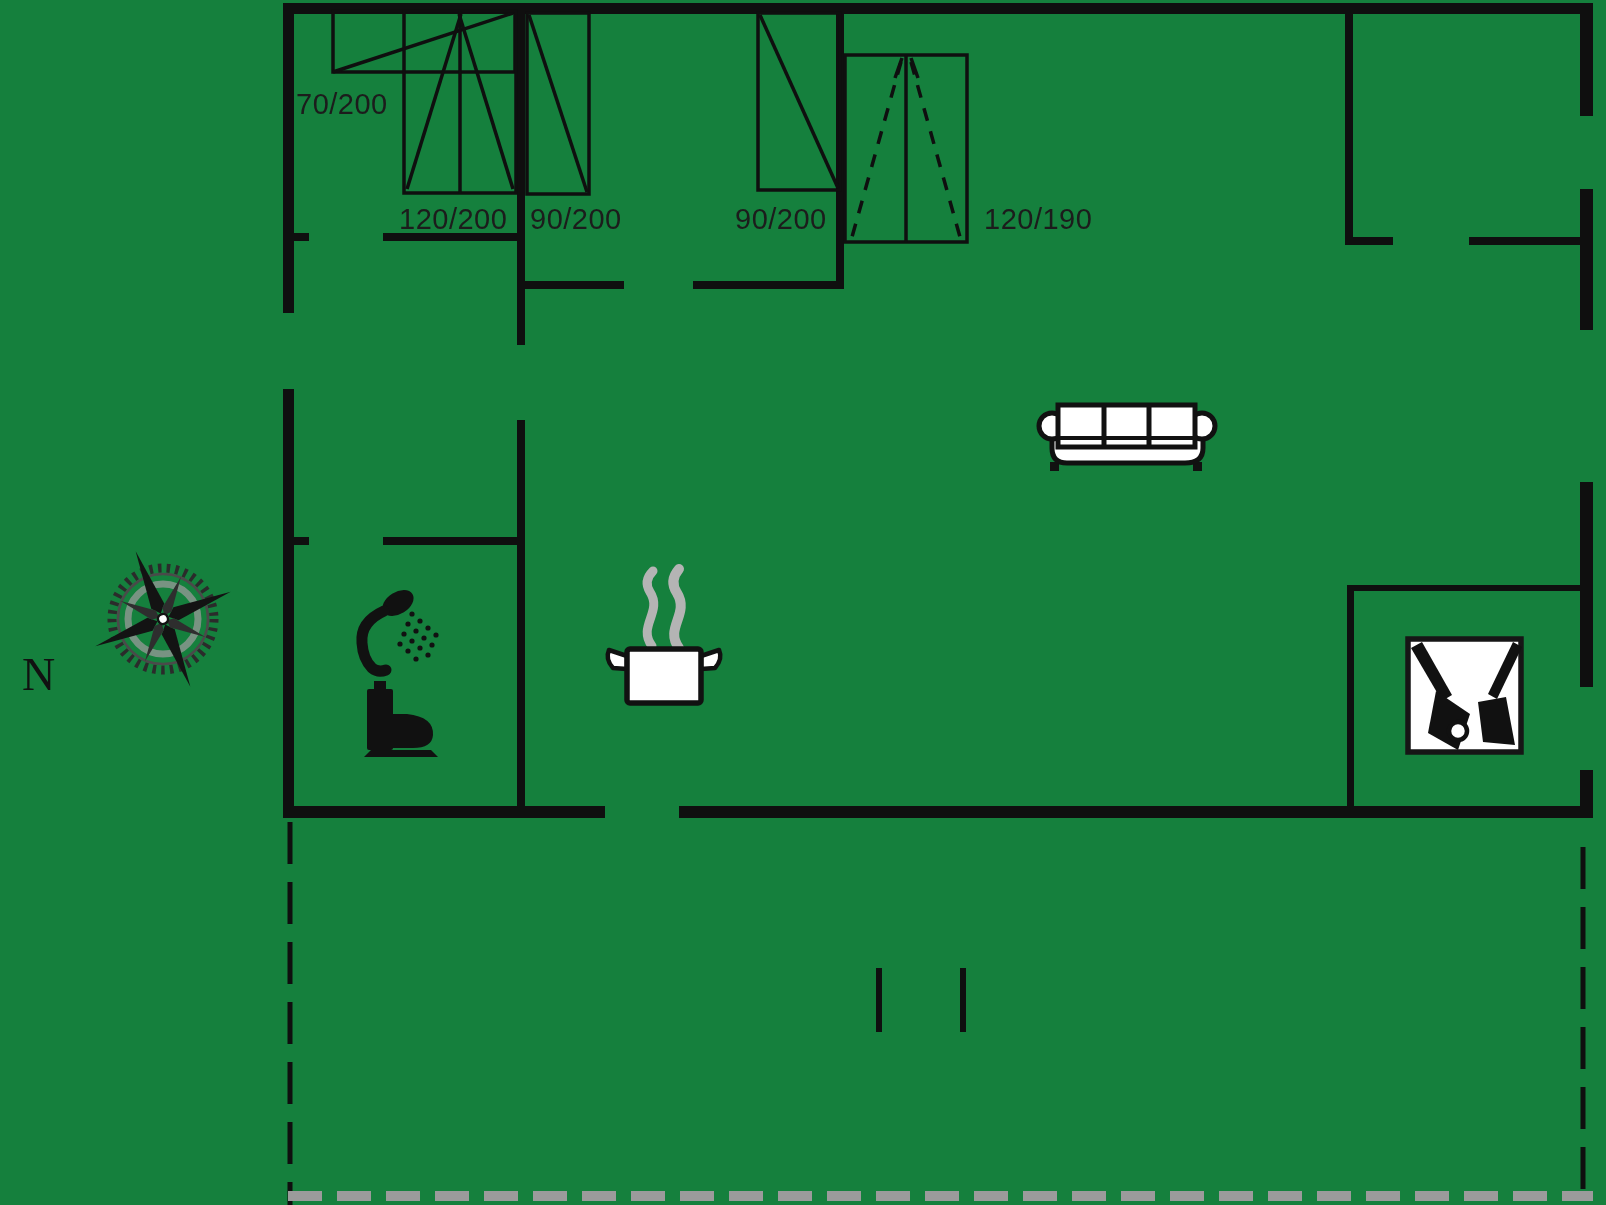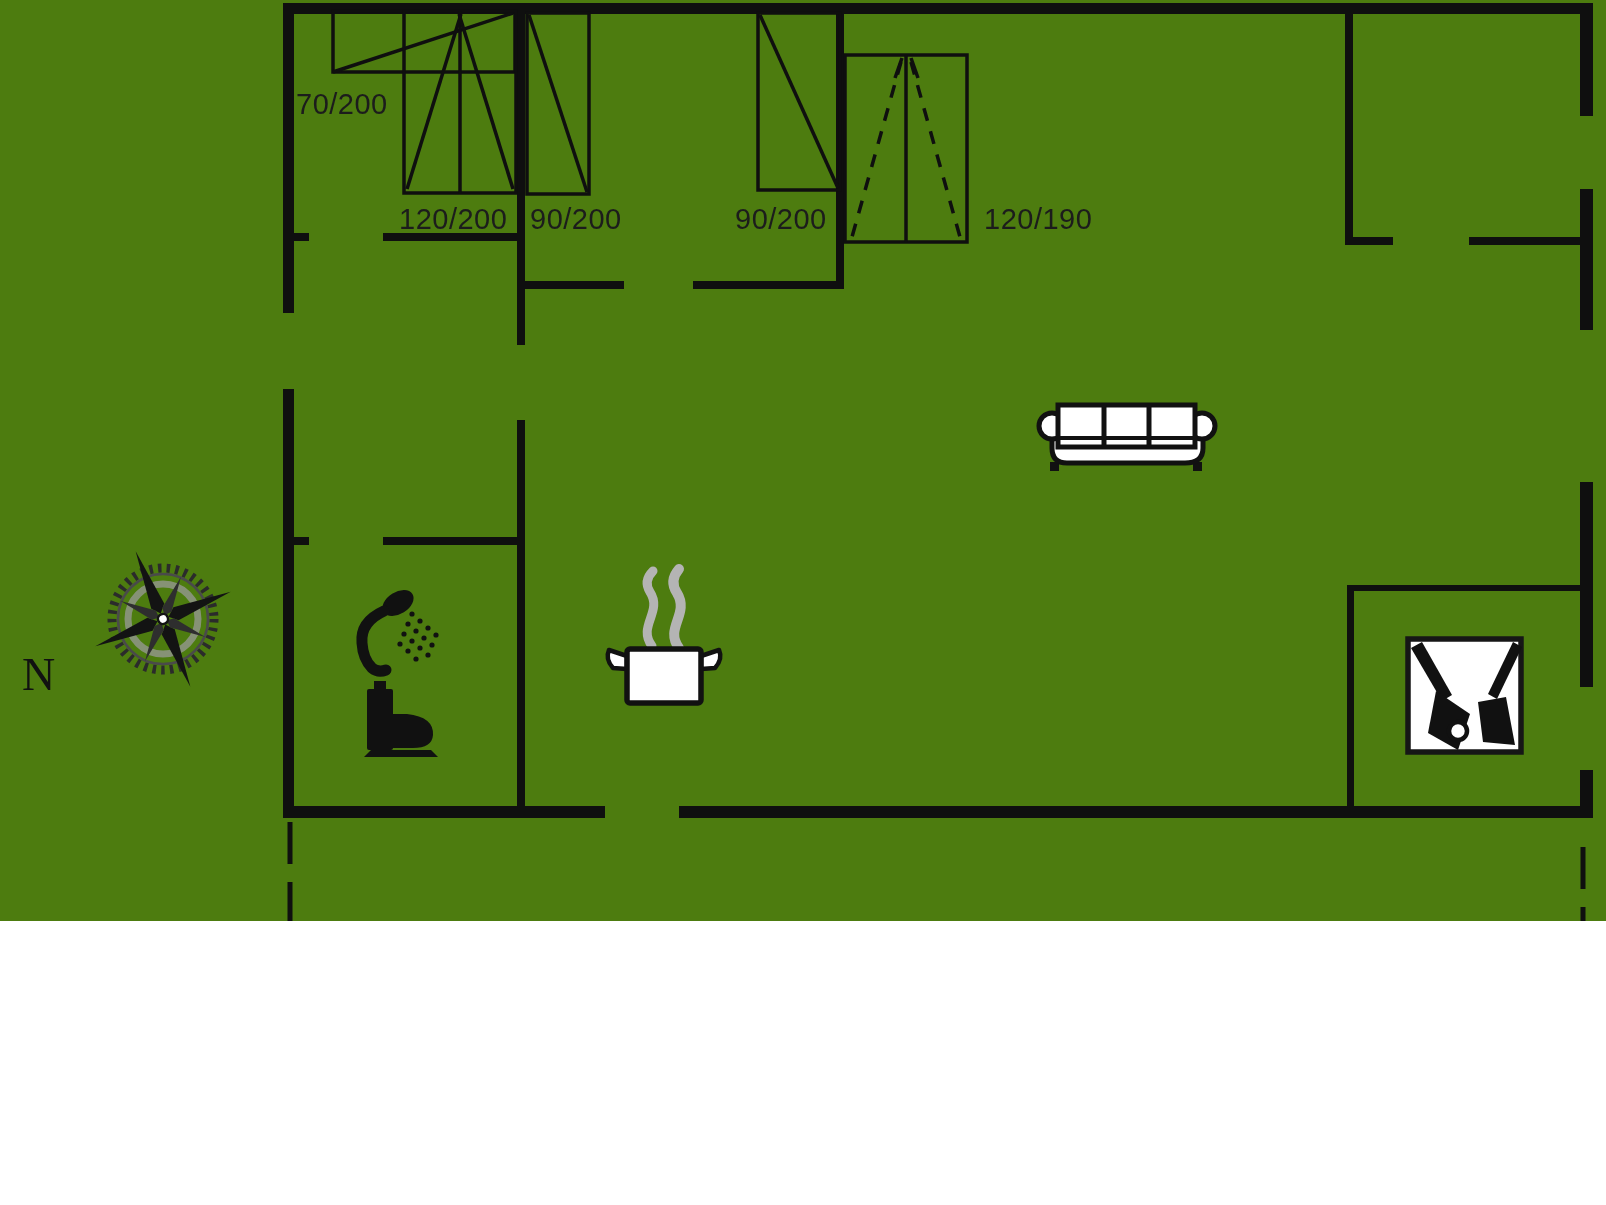--- a/index.html
+++ b/index.html
@@ -1,19 +1,19 @@
 <!DOCTYPE html>
 <html><head>
 <meta charset="utf-8">
 <style>
   html,body{margin:0;padding:0;background:#ffffff;}
   .stage{
     position:relative;
-    width:1606px;height:921px;
-    background:#4d7c0f;
+    width:1606px;height:1205px;
+    background:#15803d;
     font-family:"Liberation Sans", sans-serif;
     overflow:hidden;
     text-decoration:underline;
   }
   svg{display:block;}
   text.dim{
     font-family:"Liberation Sans", sans-serif;
     font-size:29px;
     fill:#1c1c1c;
     letter-spacing:0.5px;

